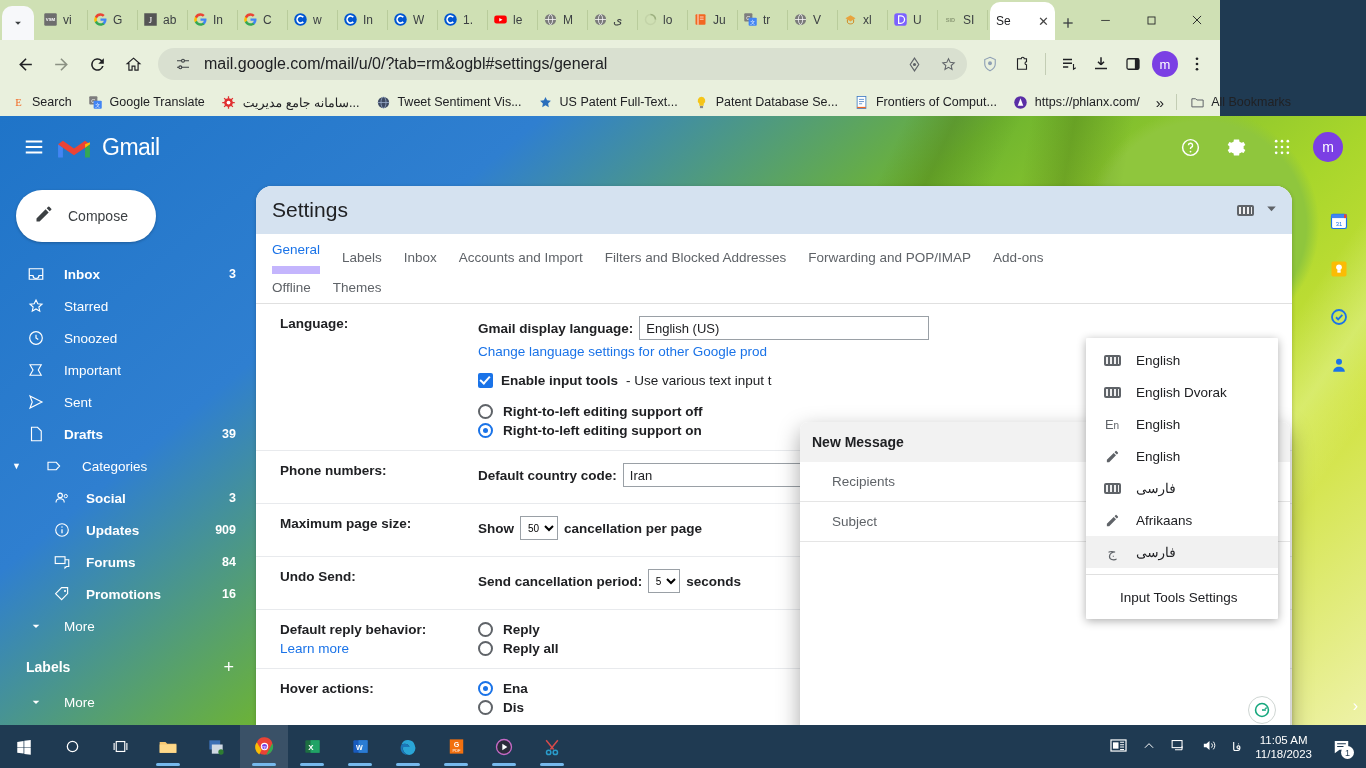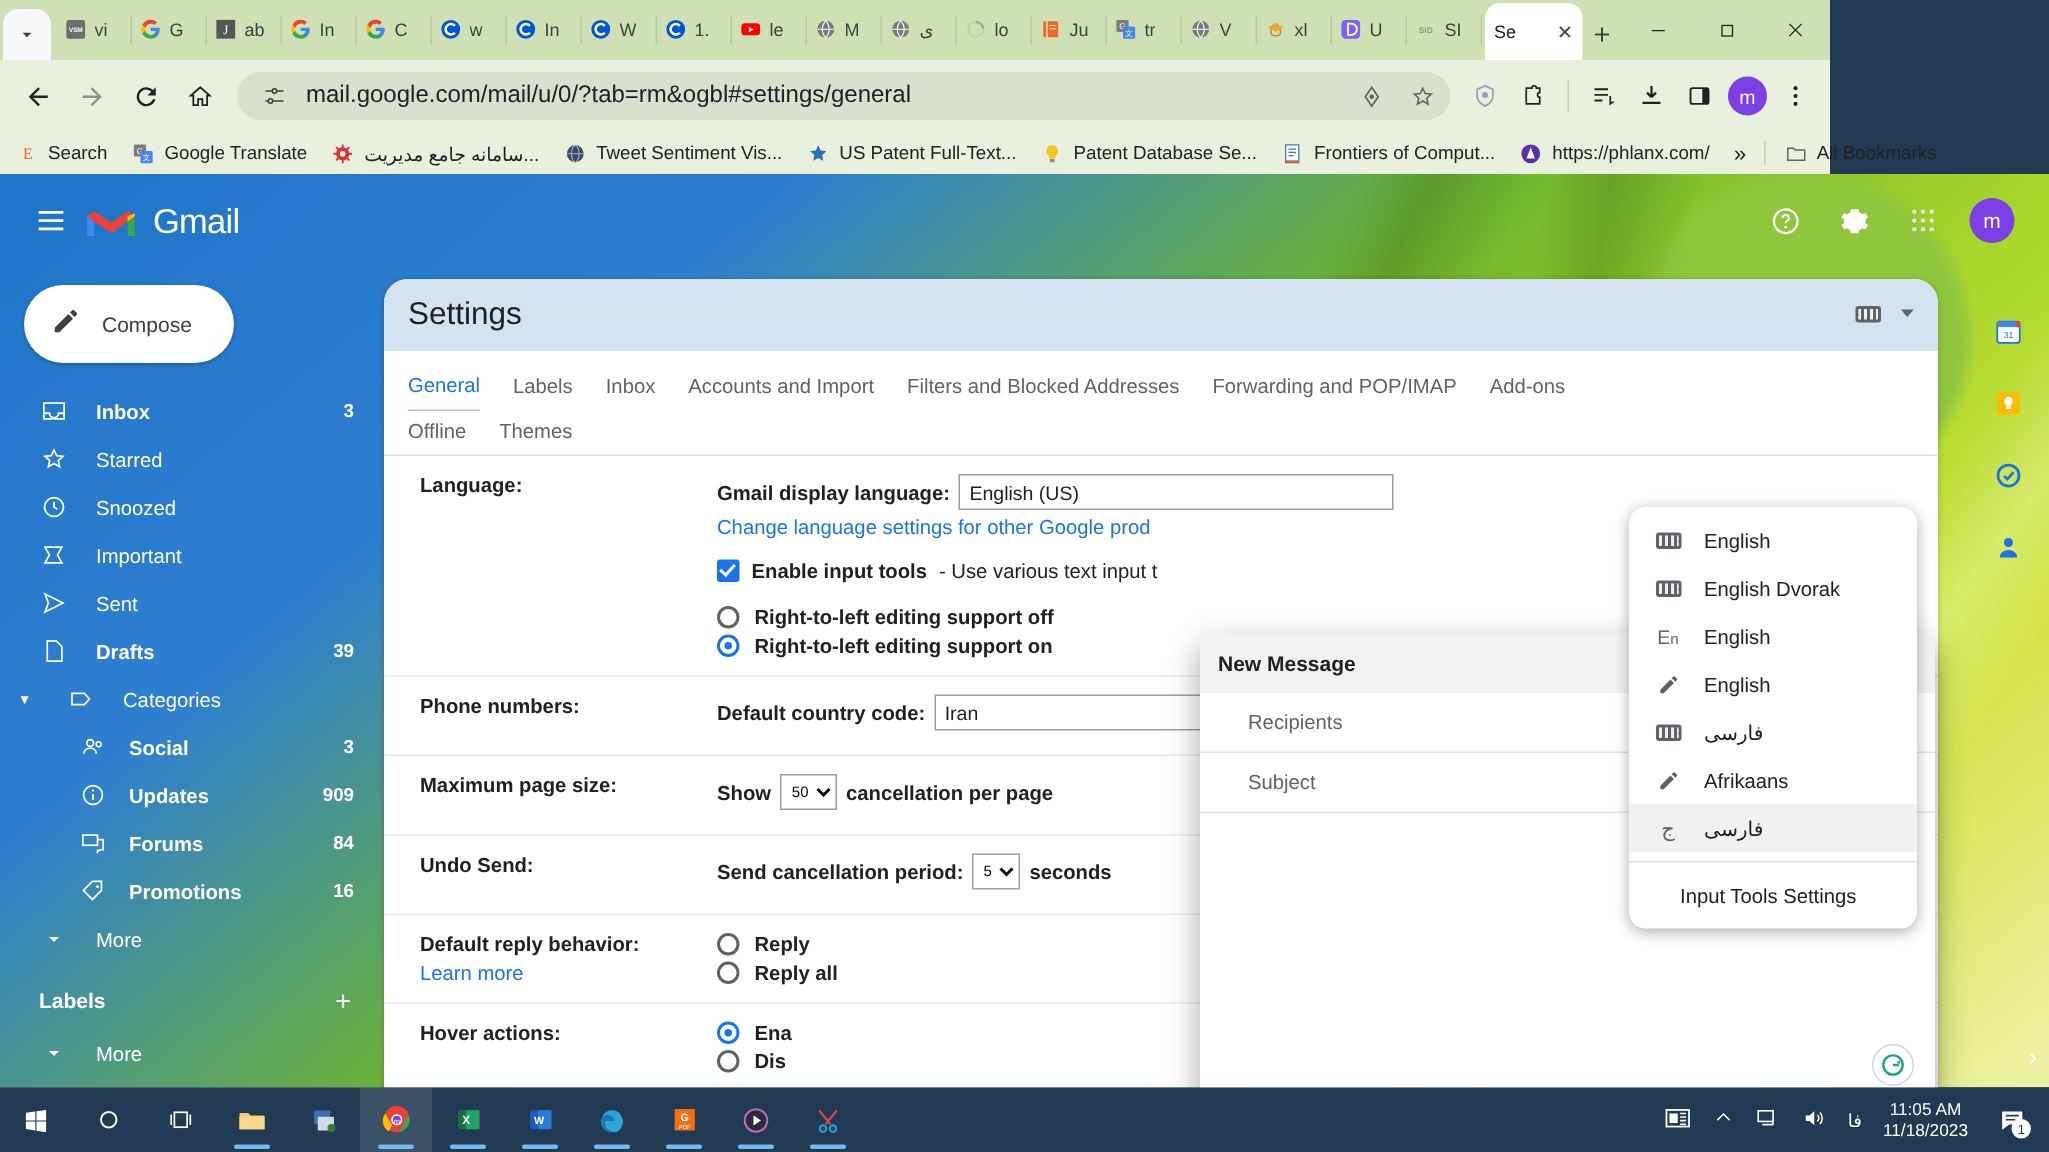--- a/index.html
+++ b/index.html
@@ -107,21 +107,21 @@
   #settings {
     position:absolute; left:256px; top:70px; width:1036px; height:625px;
     background:#fff; border-radius:16px 16px 0 0; overflow:hidden; box-shadow:0 1px 4px rgba(0,0,0,.2);
   }
   #settings-head { height:48px; background:#d5e2f0; display:flex; align-items:center; padding:0 16px; position:relative;}
   #settings-head .stitle { font-size:21px; color:#202124; }
   #settings-head .kbd { position:absolute; right:38px; top:16px; }
   #settings-head .caretbtn { position:absolute; right:12px; top:14px; }
   #tabs-row { display:flex; align-items:flex-end; gap:22px; padding:0 16px; height:40px; border-bottom:0; }
   #tabs-row .tabi { font-size:13.5px; color:#5f6368; padding-bottom:9px; white-space:nowrap; }
-  #tabs-row .tabi.sel { color:#1a73e8; border-bottom:1px solid #c4b5fd; }
+  #tabs-row .tabi.sel { color:#1a73e8; border-bottom:8px solid #c4b5fd; }
   #tabs-row2 { display:flex; gap:22px; padding:6px 16px 8px 16px; border-bottom:1px solid #e0e0e0; }
   #tabs-row2 .tabi { font-size:13.5px; color:#5f6368; }
 
   .srow { display:flex; border-bottom:1px solid #e8eaed; padding:12px 0 12px 24px; }
   .slabel { width:198px; font-size:13.5px; font-weight:bold; color:#202124; }
   .slabel .lm { display:block; font-weight:normal; color:#1a73e8; margin-top:4px; }
   .sbody { flex:1; font-size:13.5px; color:#202124; }
   .sbody .line { display:flex; align-items:center; gap:6px; margin-bottom:4px; flex-wrap:nowrap; }
   .sbody b { font-weight:bold; }
   .txtinput { border:1px solid #9aa0a6; height:24px; padding:0 6px; font-size:13px; font-family:"Liberation Sans", sans-serif; background:#fff; color:#202124; }
@@ -144,21 +144,21 @@
   #cw-head .t { font-size:14px; font-weight:bold; color:#202124;text-align:center; }
   #cw-head .acts { margin-left:auto; display:flex; gap:14px; color:#444; font-size:13px; }
   .cw-field { height:40px; border-bottom:1px solid #e5e5e5; display:flex; align-items:center; padding:0 32px; font-size:13.5px; color:#5f6368; }
   #cw-body { height:194px; position:relative; }
   #grammarly { position:absolute; right:14px; bottom:12px; width:28px; height:28px; border-radius:50%;
     border:1px solid #cfd6d3; display:flex; align-items:center; justify-content:center; background:#fff;}
 
   
   #inputmenu {
     position:absolute; left:1086px; top:222px; width:192px; background:#fff;
-    box-shadow:0 2px 10px rgba(0,0,0,.32); border-radius:11px; padding:6px 0; z-index:40;
+    box-shadow:0 2px 10px rgba(0,0,0,.32); border-radius:1px; padding:6px 0; z-index:40;
   }
   #inputmenu .mi { height:32px; display:flex; align-items:center; gap:14px; padding:0 16px; font-size:13.5px; color:#202124; }
   #inputmenu .mi.hl { background:#f1f1f1; }
   #inputmenu .mi .mic { width:20px; flex:0 0 20px; display:flex; align-items:center; justify-content:center; }
   #inputmenu .msep { height:1px; background:#e0e0e0; margin:6px 0; }
   #inputmenu .mi.plain { padding-left:34px; }
   .kbdglyph { display:inline-block; width:17px; height:11px; background:#5f6368; border-radius:2px; position:relative; }
   .kbdglyph:after { content:""; position:absolute; left:2px; top:2px; right:2px; bottom:2px;
      background:
        repeating-linear-gradient(90deg,#fff 0 2px, #5f6368 2px 4px),

